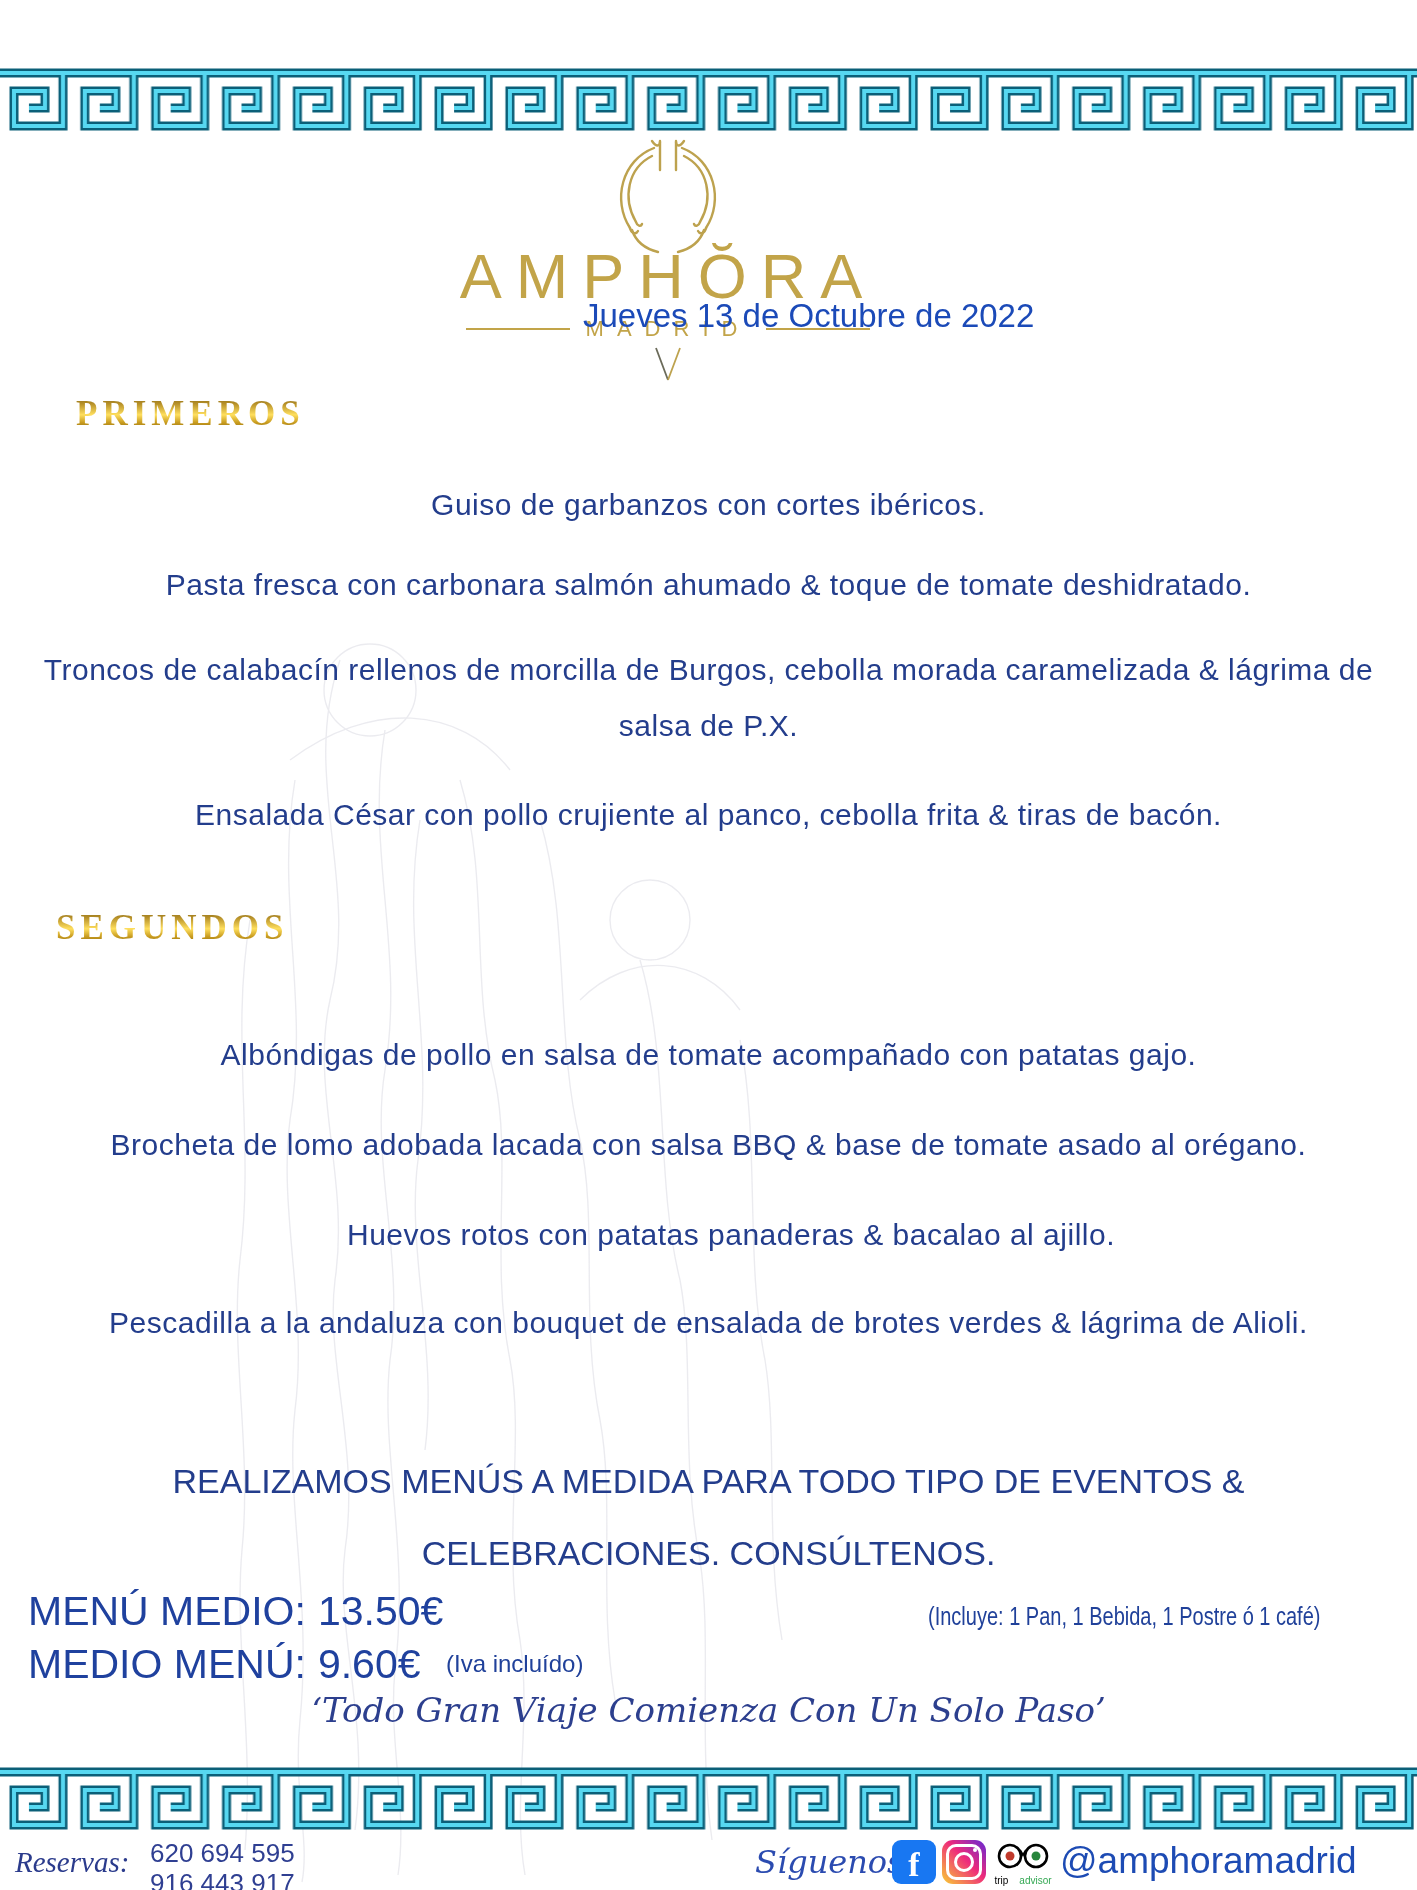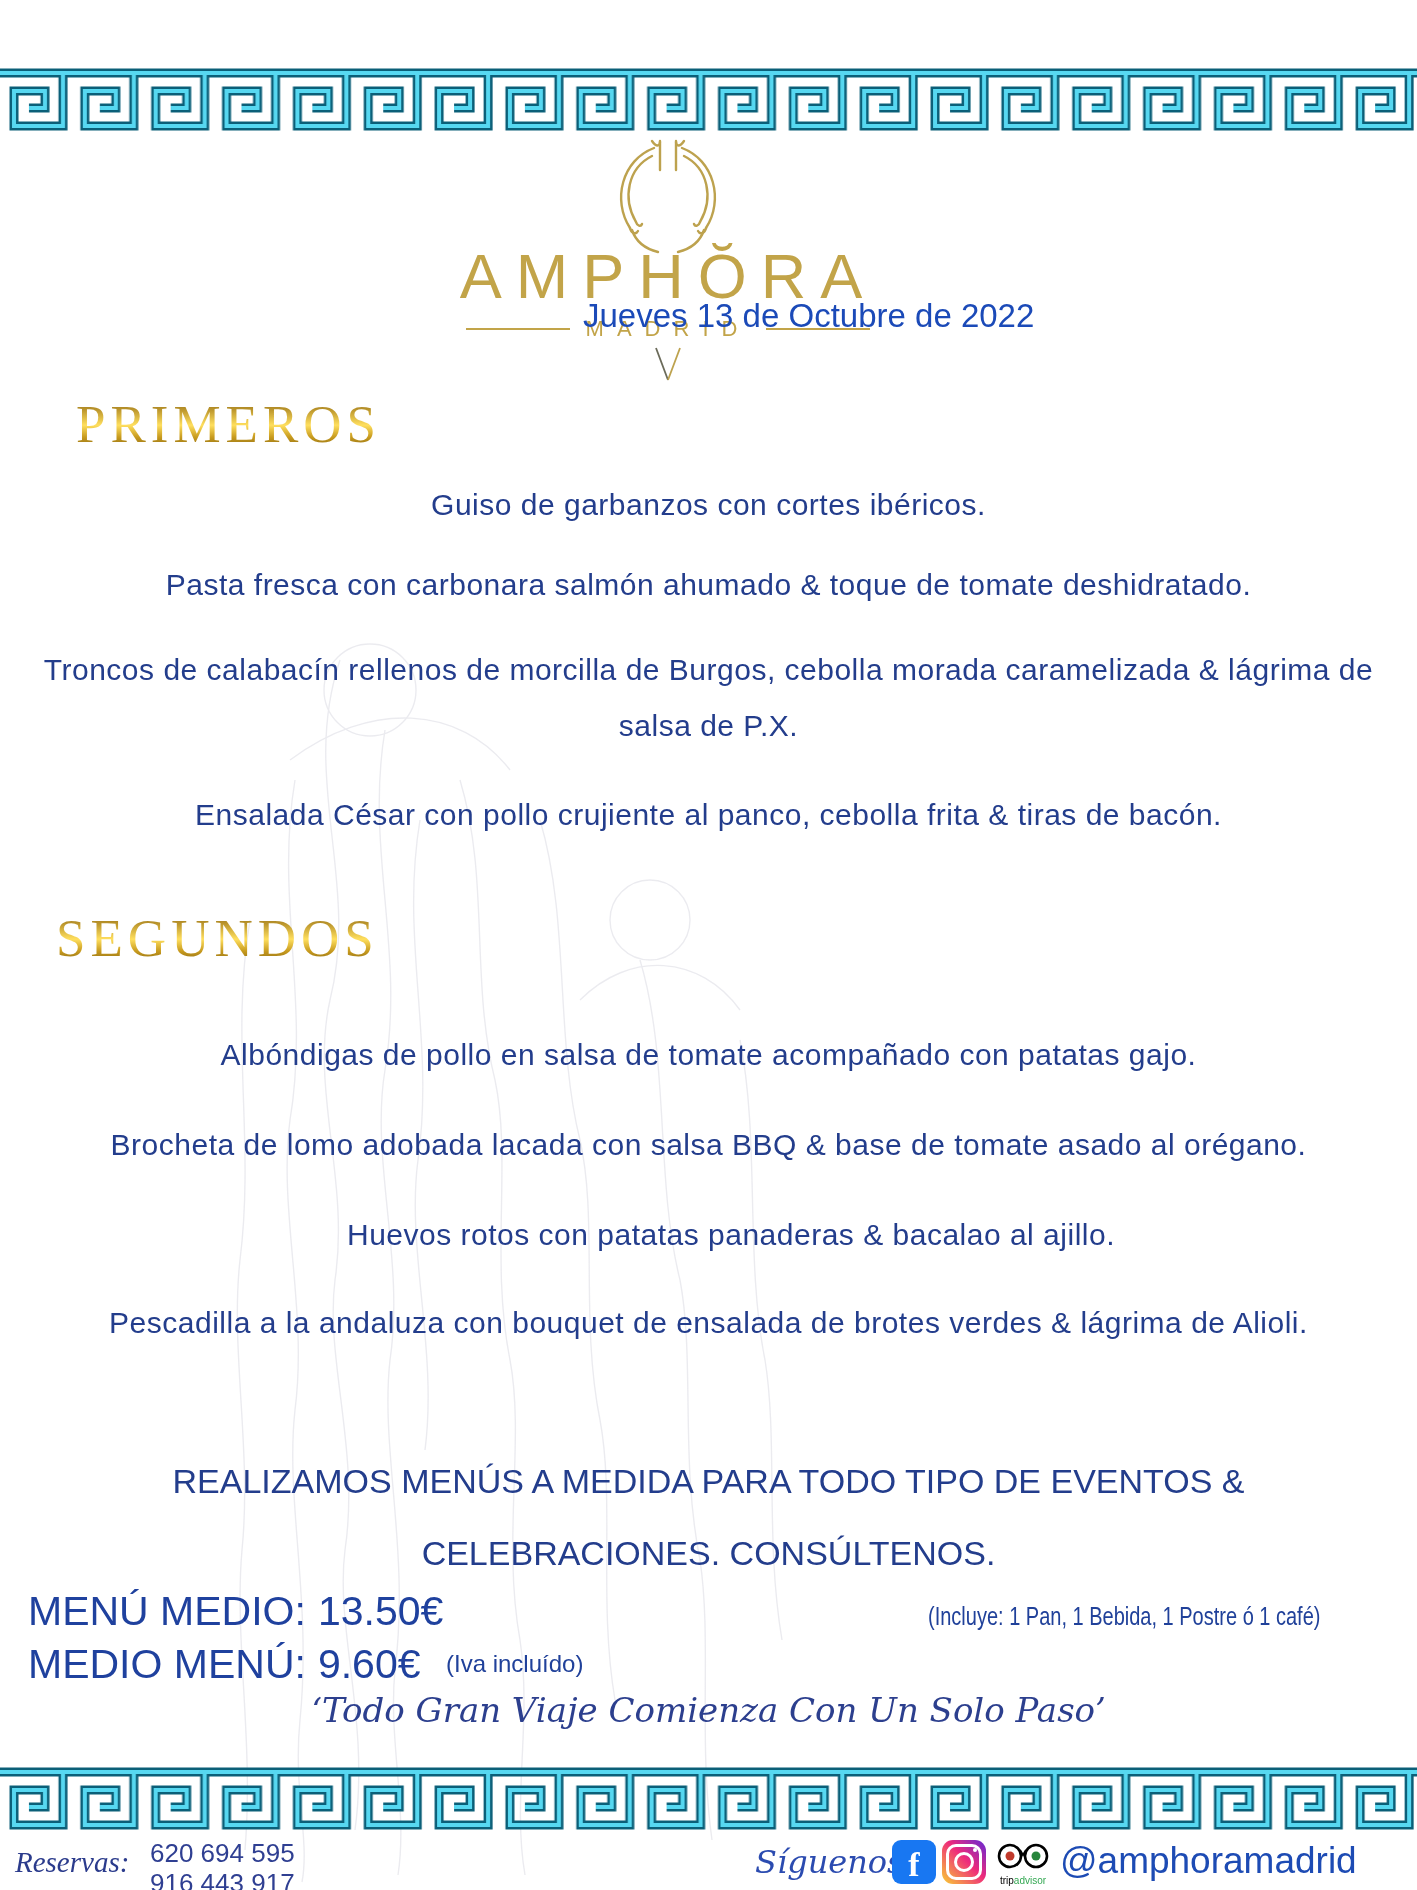--- a/index.html
+++ b/index.html
@@ -18,23 +18,23 @@
   .logo-amphora{display:block;margin:0 auto;}
   .logo-brand{font-size:63px;letter-spacing:14px;margin-top:-16px;color:#c2a449;white-space:nowrap;}
   .logo-city-row{display:flex;align-items:center;justify-content:center;gap:16px;margin-top:4px;}
   .logo-rule{width:104px;height:2px;background:#c2a449;}
   .logo-city{font-size:22px;letter-spacing:13px;color:#c2a449;white-space:nowrap;}
   .logo-v{display:block;margin:2px auto 0 auto;}
   
   .date-line{position:absolute;left:583px;top:297px;font-size:33px;color:#1b4ab8;white-space:nowrap;}
   
   .section-title{
-    position:absolute;font-family:"Liberation Serif",serif;font-size:53px;letter-spacing:5px;
+    position:absolute;font-family:"Liberation Serif",serif;font-size:35px;letter-spacing:5px;
     background:linear-gradient(180deg,#7a5a0c 0%,#b8922a 25%,#ffdf5e 52%,#c79a1e 72%,#6d520e 100%);
-    -webkit-background-clip:text;background-clip:text;color:transparent;white-space:nowrap;
+    -webkit-background-clip:text;background-clip:text;color:transparent;white-space:nowrap;font-weight:bold;
   }
   .title-primeros{left:76px;top:394px;}
   .title-segundos{left:56px;top:908px;}
   
   .dish{
     position:absolute;left:0;right:0;text-align:center;font-size:30px;letter-spacing:.5px;
     color:#233d8c;line-height:1.85;white-space:nowrap;
   }
   .dish.wrap{white-space:normal;max-width:1330px;margin:0 auto;}
   .d-p1{top:477px;} .d-p2{top:557px;} .d-p3{top:642px;} .d-p4{top:787px;}
@@ -74,21 +74,21 @@
   .icon-fb span{color:#fff;font-size:34px;font-weight:bold;line-height:38px;font-family:"Liberation Serif",serif;}
   .icon-ig{
     position:absolute;left:942px;top:1840px;width:44px;height:44px;border-radius:11px;cursor:pointer;
     background:linear-gradient(45deg,#f9ce34 0%,#ee2a7b 55%,#6228d7 100%);
   }
   .ig-frame{position:absolute;inset:4px;border:3px solid #fff;border-radius:10px;}
   .ig-lens{position:absolute;left:50%;top:50%;width:14px;height:14px;margin:-10px 0 0 -10px;border:3px solid #fff;border-radius:50%;}
   .ig-dot{position:absolute;right:9px;top:8px;width:4px;height:4px;background:#fff;border-radius:50%;}
   .icon-trip{position:absolute;left:994px;top:1840px;width:58px;height:46px;text-align:center;cursor:pointer;}
   .trip-caption{font-size:10px;line-height:10px;color:#000;letter-spacing:0;white-space:nowrap;}
-  .trip-caption .green{color:#34a853;}
+  .trip-caption .green{color:#34a853;padding-left:11px;}
   .handle{position:absolute;left:1060px;top:1840px;font-size:37px;color:#1d4bb4;white-space:nowrap;cursor:pointer;}
 </style>
 </head>
 <body>
 
 <div class="page">
 
   <svg class="gk-border gk-top" width="1417" height="72" xmlns="http://www.w3.org/2000/svg">
     <defs>
       <pattern id="gk1" width="70.85" height="72" patternUnits="userSpaceOnUse">

